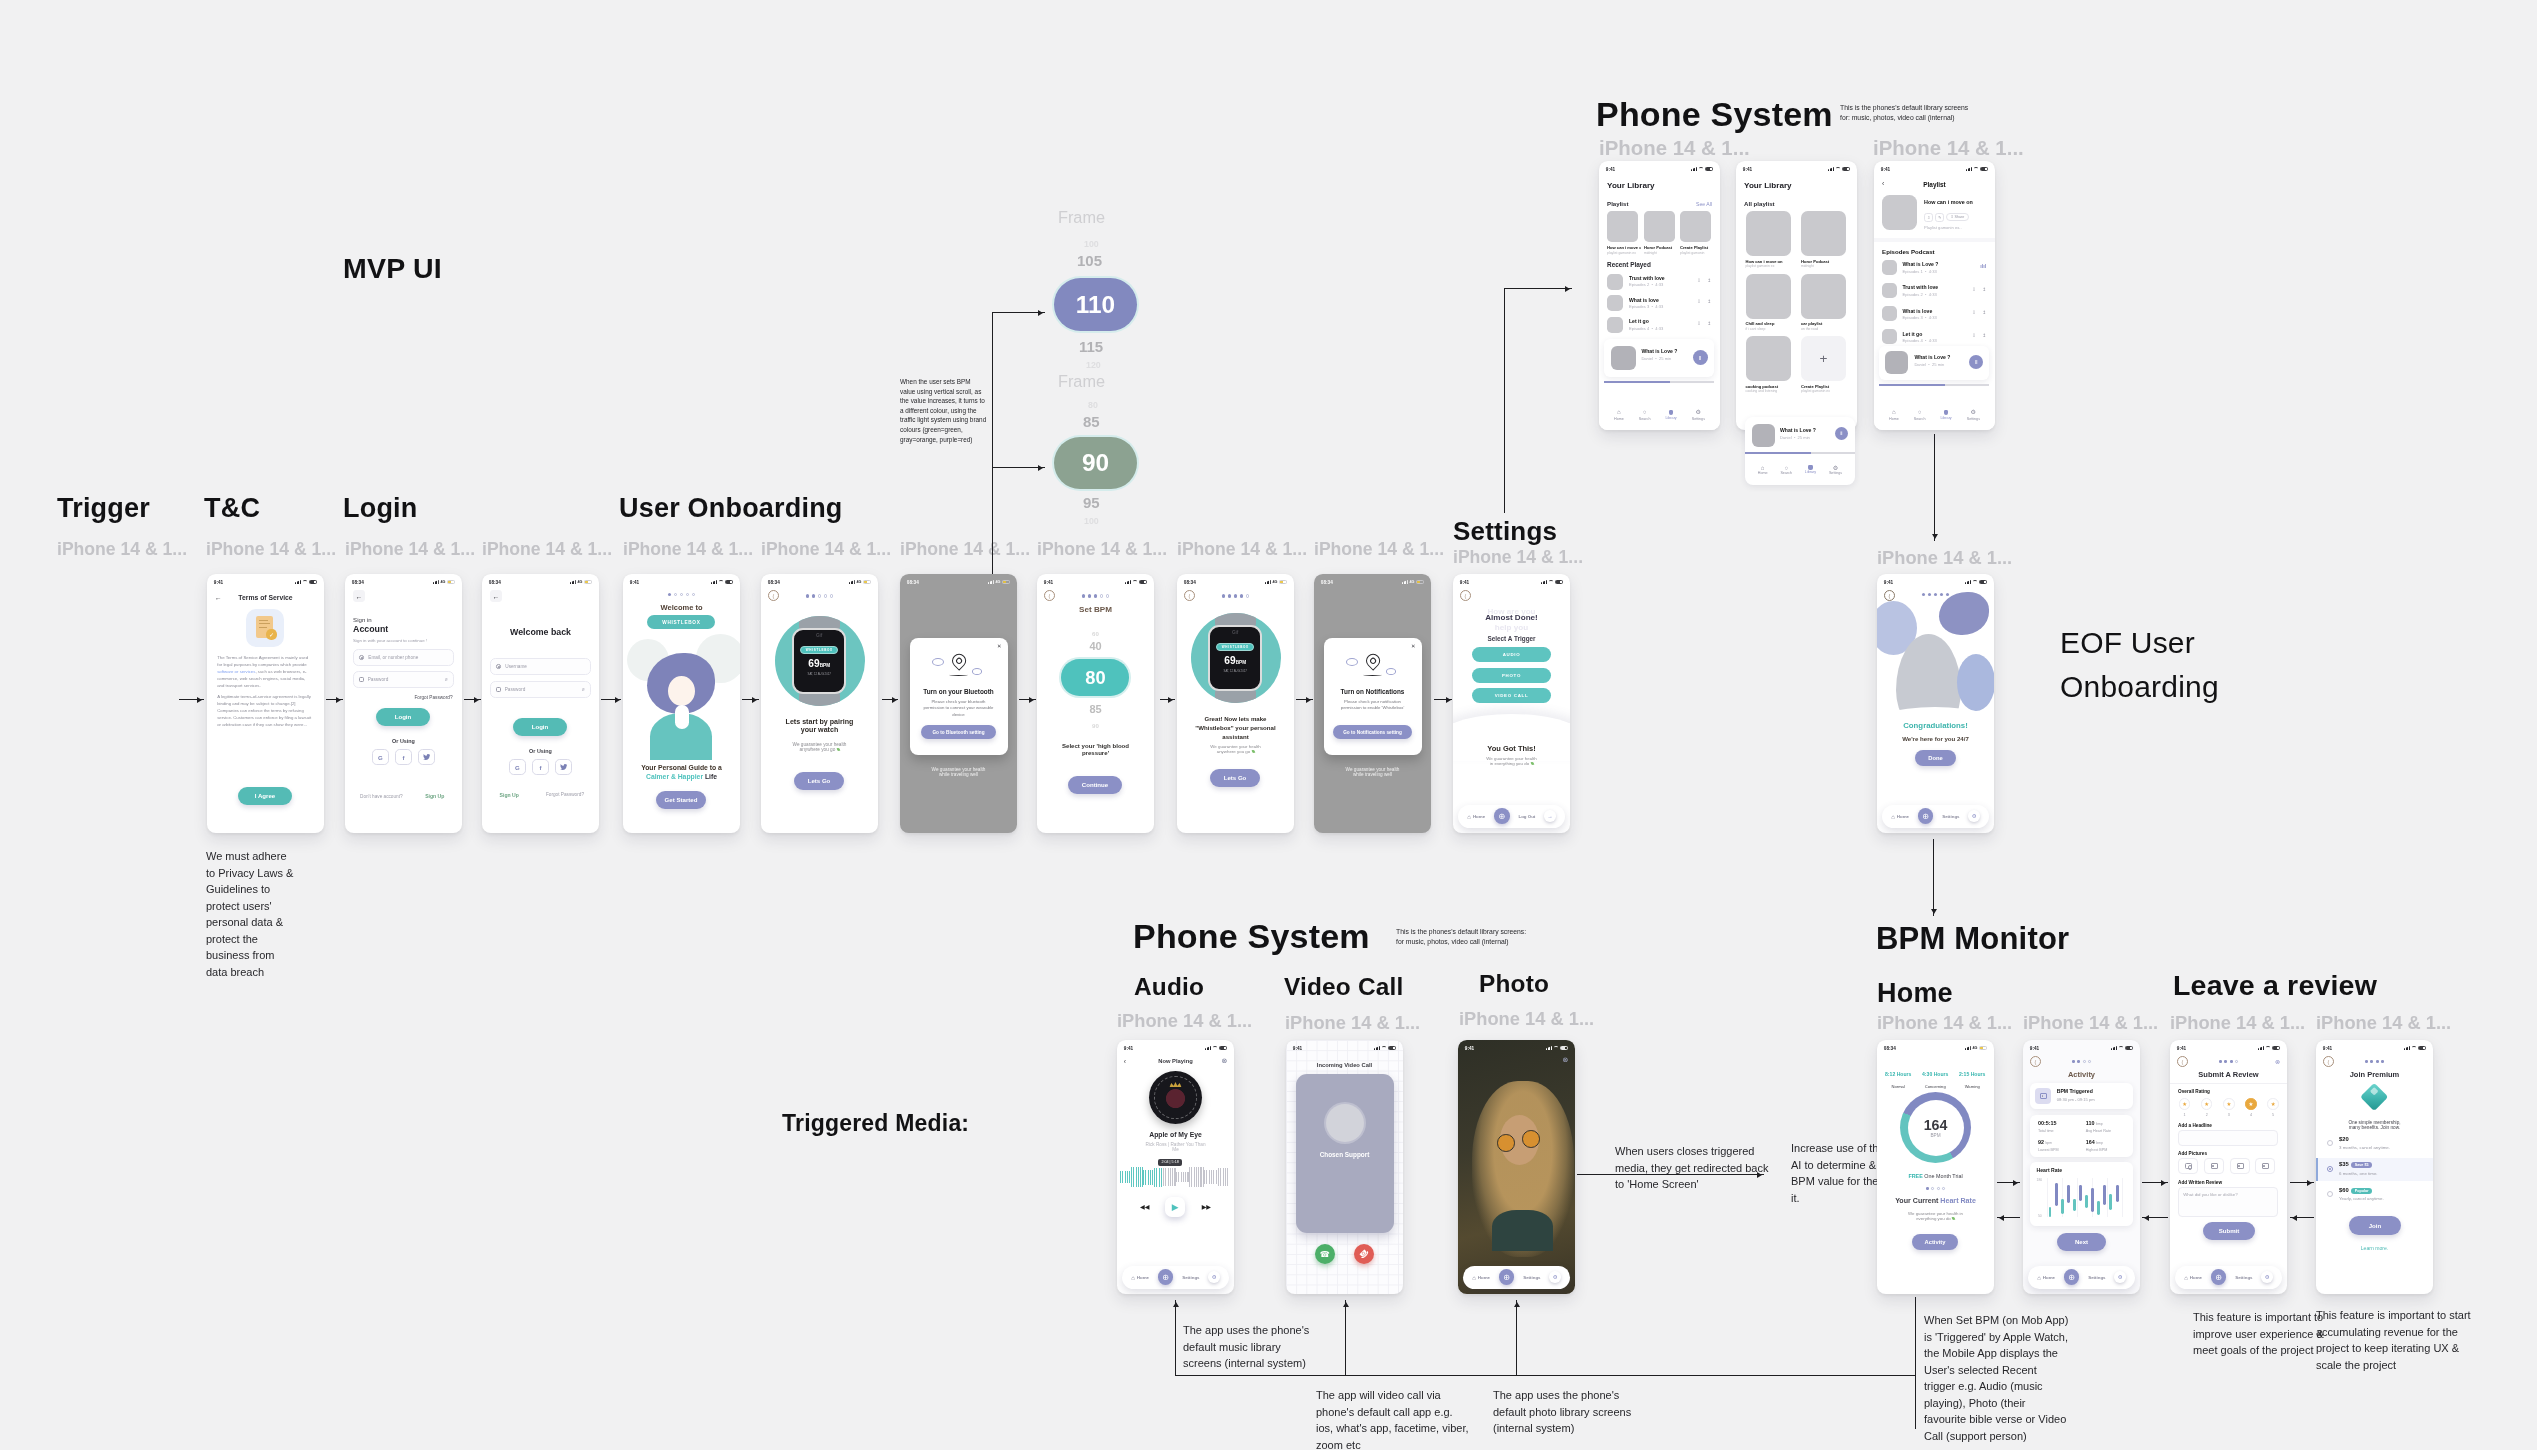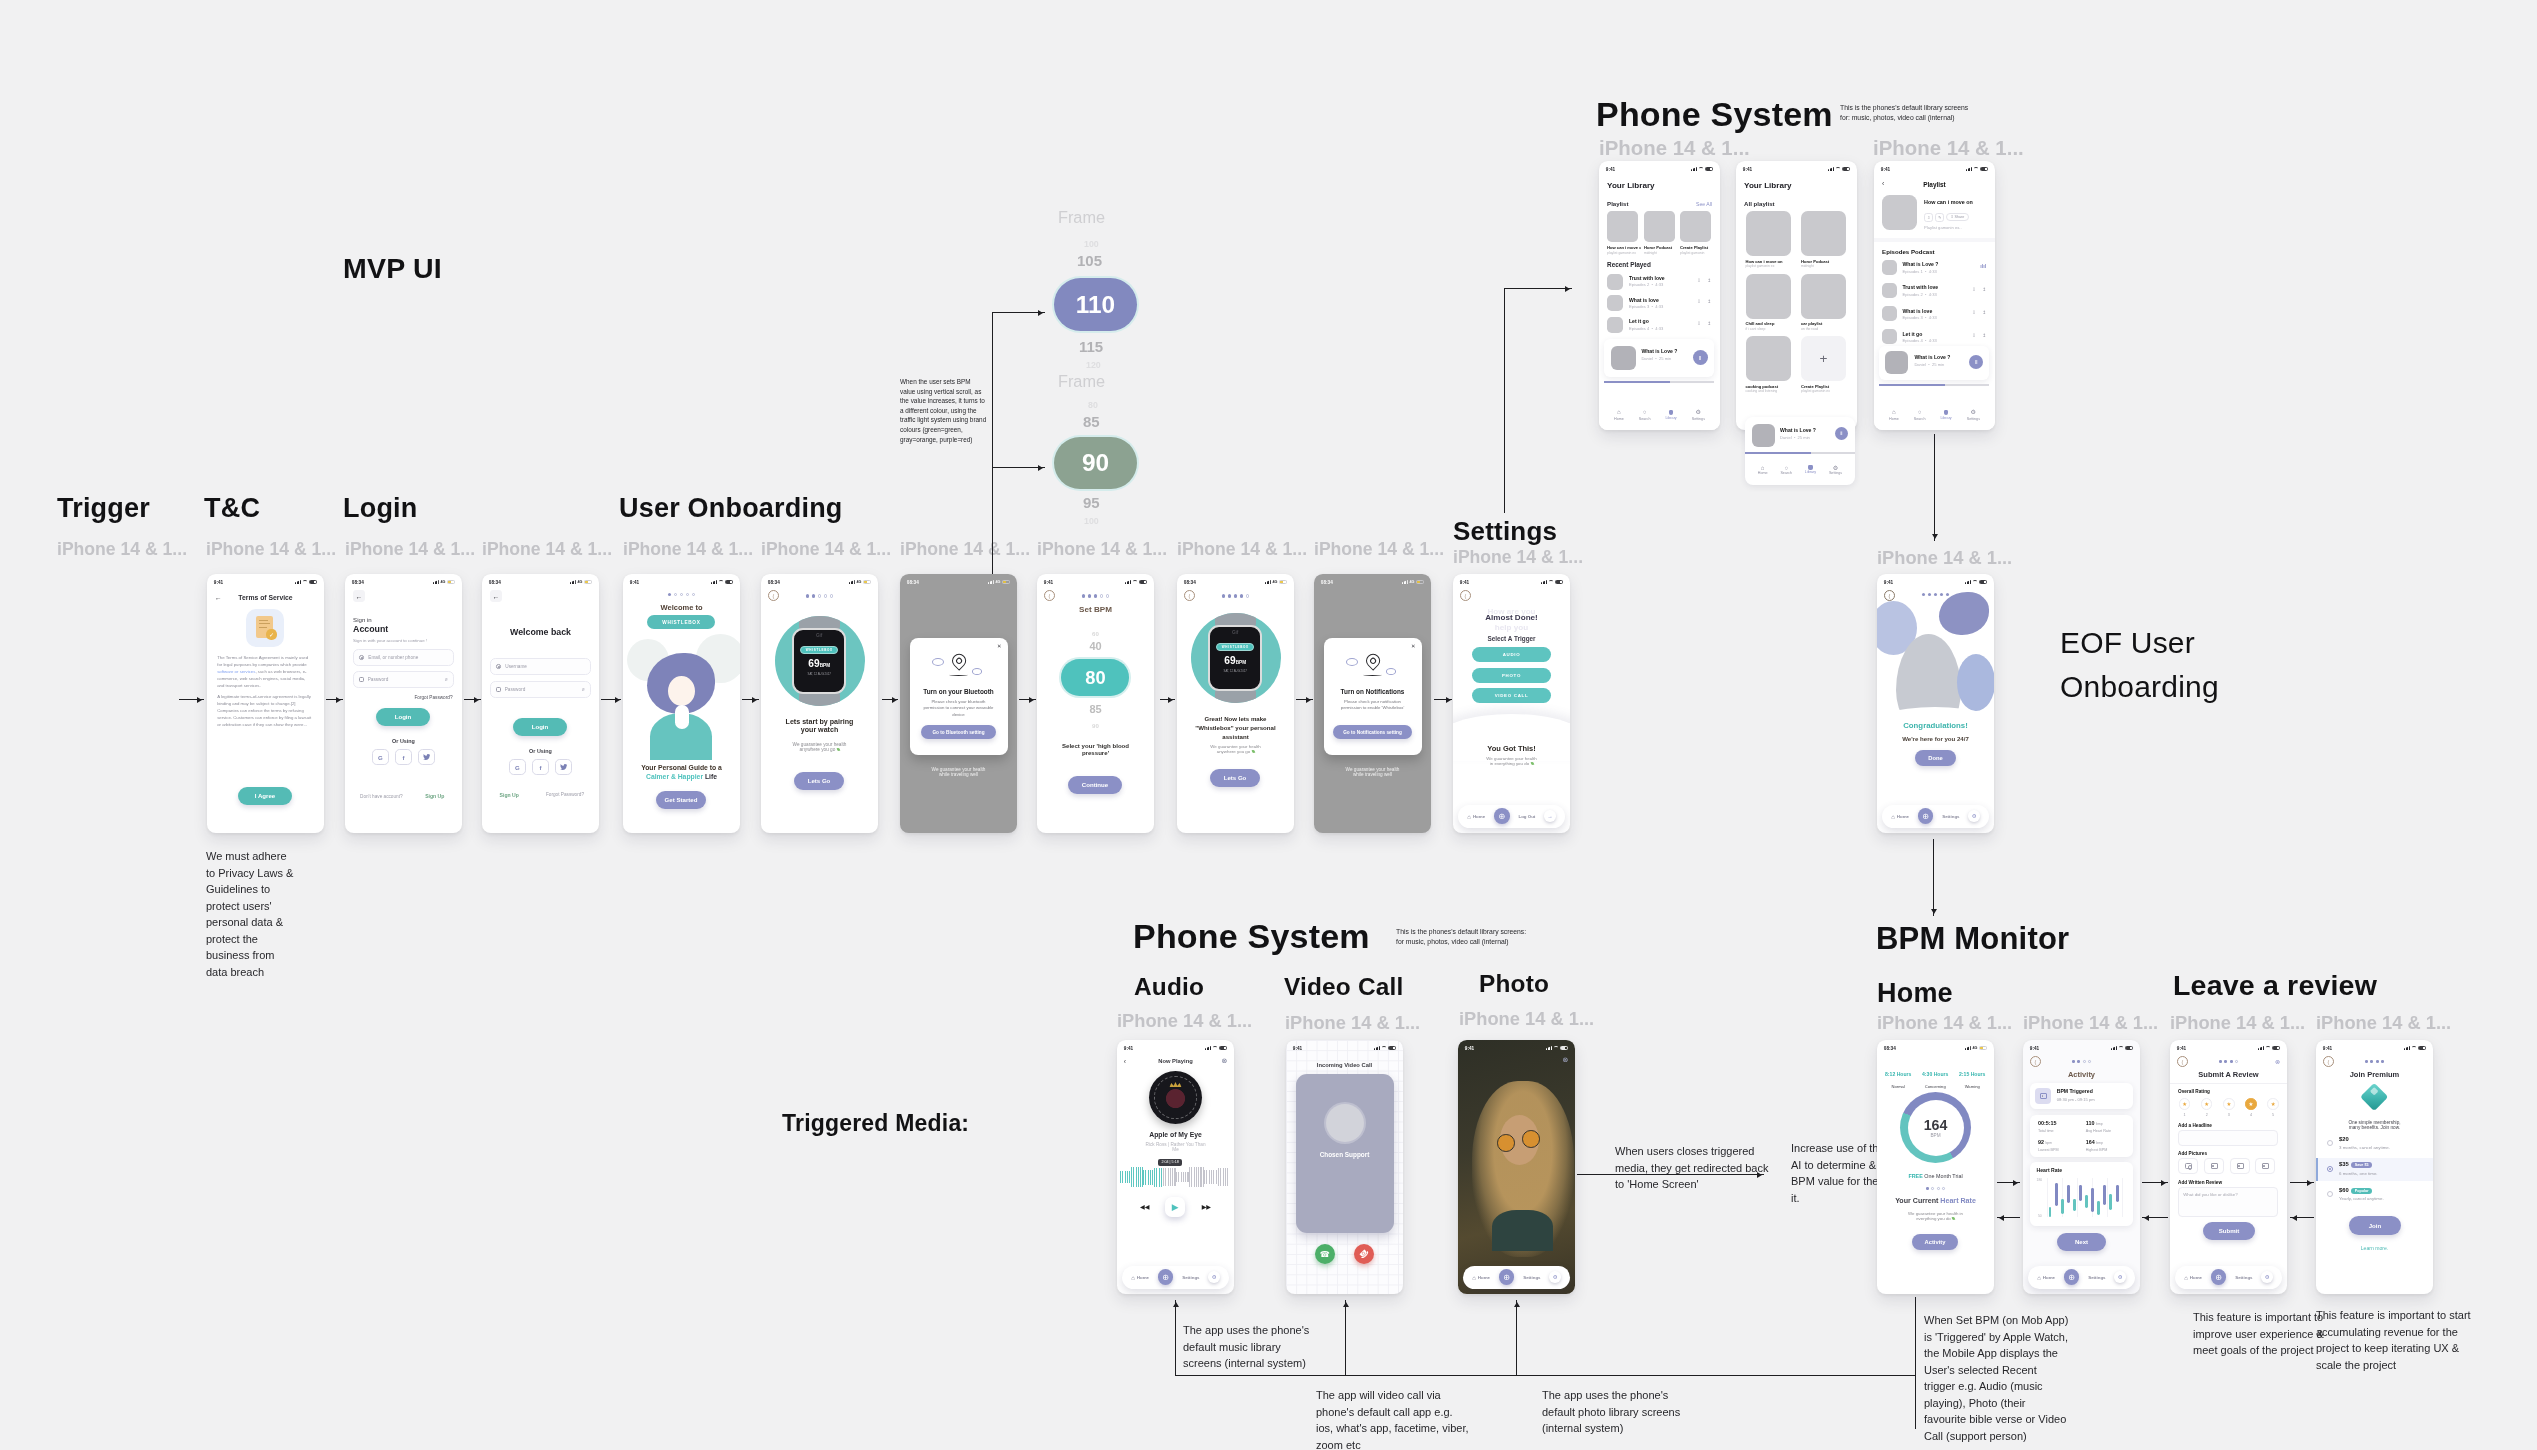--- a/index.html
+++ b/index.html
@@ -120,21 +120,21 @@
   <span class="dev" style="left:2023px;top:1012px;font-size:18.3px">iPhone 14 &amp; 1...</span>
   <span class="dev" style="left:2170px;top:1012px;font-size:18.3px">iPhone 14 &amp; 1...</span>
   <span class="dev" style="left:2316px;top:1012px;font-size:18.3px">iPhone 14 &amp; 1...</span>
 
   <div class="ann" style="left:206px;top:848px;width:92px">We must adhere to Privacy Laws &amp; Guidelines to protect users' personal data &amp; protect the business from data breach</div>
   <div class="ann" style="left:900px;top:377px;width:87px;font-size:6.4px">When the user sets BPM value using vertical scroll, as the value increases, it turns to a different colour, using the traffic light system using brand colours (green=green, gray=orange, purple=red)</div>
   <div class="ann" style="left:1840px;top:103px;width:136px;font-size:6.8px">This is the phones's default library screens for: music, photos, video call (internal)</div>
   <div class="ann" style="left:1396px;top:927px;width:132px;font-size:6.8px">This is the phones's default library screens: for music, photos, video call (internal)</div>
   <div class="ann" style="left:1183px;top:1322px;width:136px">The app uses the phone's default music library screens (internal system)</div>
   <div class="ann" style="left:1316px;top:1387px;width:156px">The app will  video call via phone's default call app e.g. ios, what's app, facetime, viber, zoom etc</div>
-  <div class="ann" style="left:1542px;top:1387px;width:142px">The app uses the phone's default photo library screens (internal system)</div>
+  <div class="ann" style="left:1493px;top:1387px;width:142px">The app uses the phone's default photo library screens (internal system)</div>
   <div class="ann" style="left:1615px;top:1143px;width:159px">When users closes triggered media, they get redirected back to 'Home Screen'</div>
   <div class="ann" style="left:1791px;top:1140px;width:166px">Increase use of the app, enables AI to determine &amp; fine-tune the BPM value for the user &amp; stores it.</div>
   <div class="ann" style="left:1924px;top:1312px;width:146px">When Set BPM (on Mob App)  is 'Triggered' by Apple Watch, the Mobile App displays the User's selected Recent trigger e.g. Audio (music playing), Photo (their favourite bible verse or Video Call (support person)</div>
   <div class="ann" style="left:2193px;top:1309px;width:139px">This feature is important to improve user experience &amp; meet goals of the project</div>
   <div class="ann" style="left:2316px;top:1307px;width:159px">This feature is important to start accumulating revenue for the project to keep iterating UX &amp; scale the project</div>
 
   <div class="hl ar" style="left:179px;top:699px;width:25px"></div>
   <div class="hl ar" style="left:326px;top:699px;width:17px"></div>
   <div class="hl ar" style="left:464px;top:699px;width:17px"></div>
   <div class="hl ar" style="left:601px;top:699px;width:20.4px"></div>

